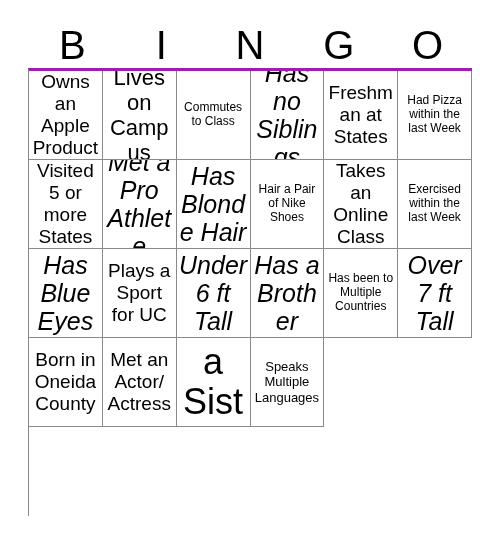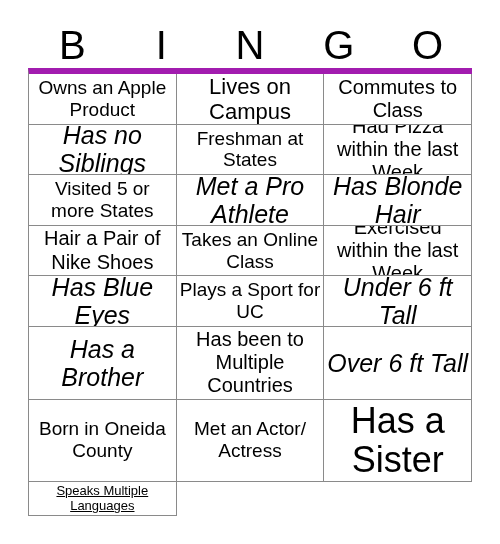--- a/index.html
+++ b/index.html
@@ -47,23 +47,23 @@
 
   
   #bingo-grid {
     position: absolute;
     left: 28px;
     top: 68px;
     width: 444px;
     height: 448px;
     box-sizing: border-box;
     display: grid;
-    grid-template-columns: repeat(3, 1fr);
+    grid-template-columns: repeat(6, 1fr);
     grid-template-rows: repeat(5, 1fr);
-    border-top: 6px solid #a21caf;
+    border-top: 3px solid #a21caf;
     border-left: 1px solid #8a8a8a;
     background: #ffffff;
   }
 
   .bingo-cell {
     box-sizing: border-box;
     border-right: 1px solid #8a8a8a;
     border-bottom: 1px solid #8a8a8a;
     display: flex;
     align-items: center;
@@ -81,22 +81,22 @@
     word-wrap: break-word;
     font-family: "Liberation Sans", sans-serif;
     color: #000000;
   }
 
   
   .fs-xxl .cell-text { font-size: 36px; line-height: 1.1; }
   .fs-xl  .cell-text { font-size: 25px; line-height: 1.13; font-style: italic; }
   .fs-lg  .cell-text { font-size: 22px; line-height: 1.14; }
   .fs-md  .cell-text { font-size: 19px; line-height: 1.15; }
-  .fs-sm  .cell-text { font-size: 20px; line-height: 1.16; text-align: center; }
-  .fs-xs  .cell-text { font-size: 13px; line-height: 1.2; text-decoration: underline; }
+  .fs-sm  .cell-text { font-size: 12px; line-height: 1.16; text-align: center; }
+  .fs-xs  .cell-text { font-size: 13px; line-height: 1.2; }
 </style>
 </head>
 <body>
 
 <div id="card-root">
 
   <div id="bingo-header">
     <div class="header-letter">B</div>
     <div class="header-letter">I</div>
     <div class="header-letter">N</div>
@@ -150,21 +150,21 @@
       <div class="bingo-cell fs-xl">
         <span class="cell-text">Under 6 ft Tall</span>
       </div>
       <div class="bingo-cell fs-xl">
         <span class="cell-text">Has a Brother</span>
       </div>
       <div class="bingo-cell fs-sm">
         <span class="cell-text">Has been to Multiple Countries</span>
       </div>
       <div class="bingo-cell fs-xl">
-        <span class="cell-text">Over 6 ft Tall</span>
+        <span class="cell-text">Over 7 ft Tall</span>
       </div>
       <div class="bingo-cell fs-md">
         <span class="cell-text">Born in Oneida County</span>
       </div>
       <div class="bingo-cell fs-md">
         <span class="cell-text">Met an Actor/ Actress</span>
       </div>
       <div class="bingo-cell fs-xxl">
         <span class="cell-text">Has a Sister</span>
       </div>

